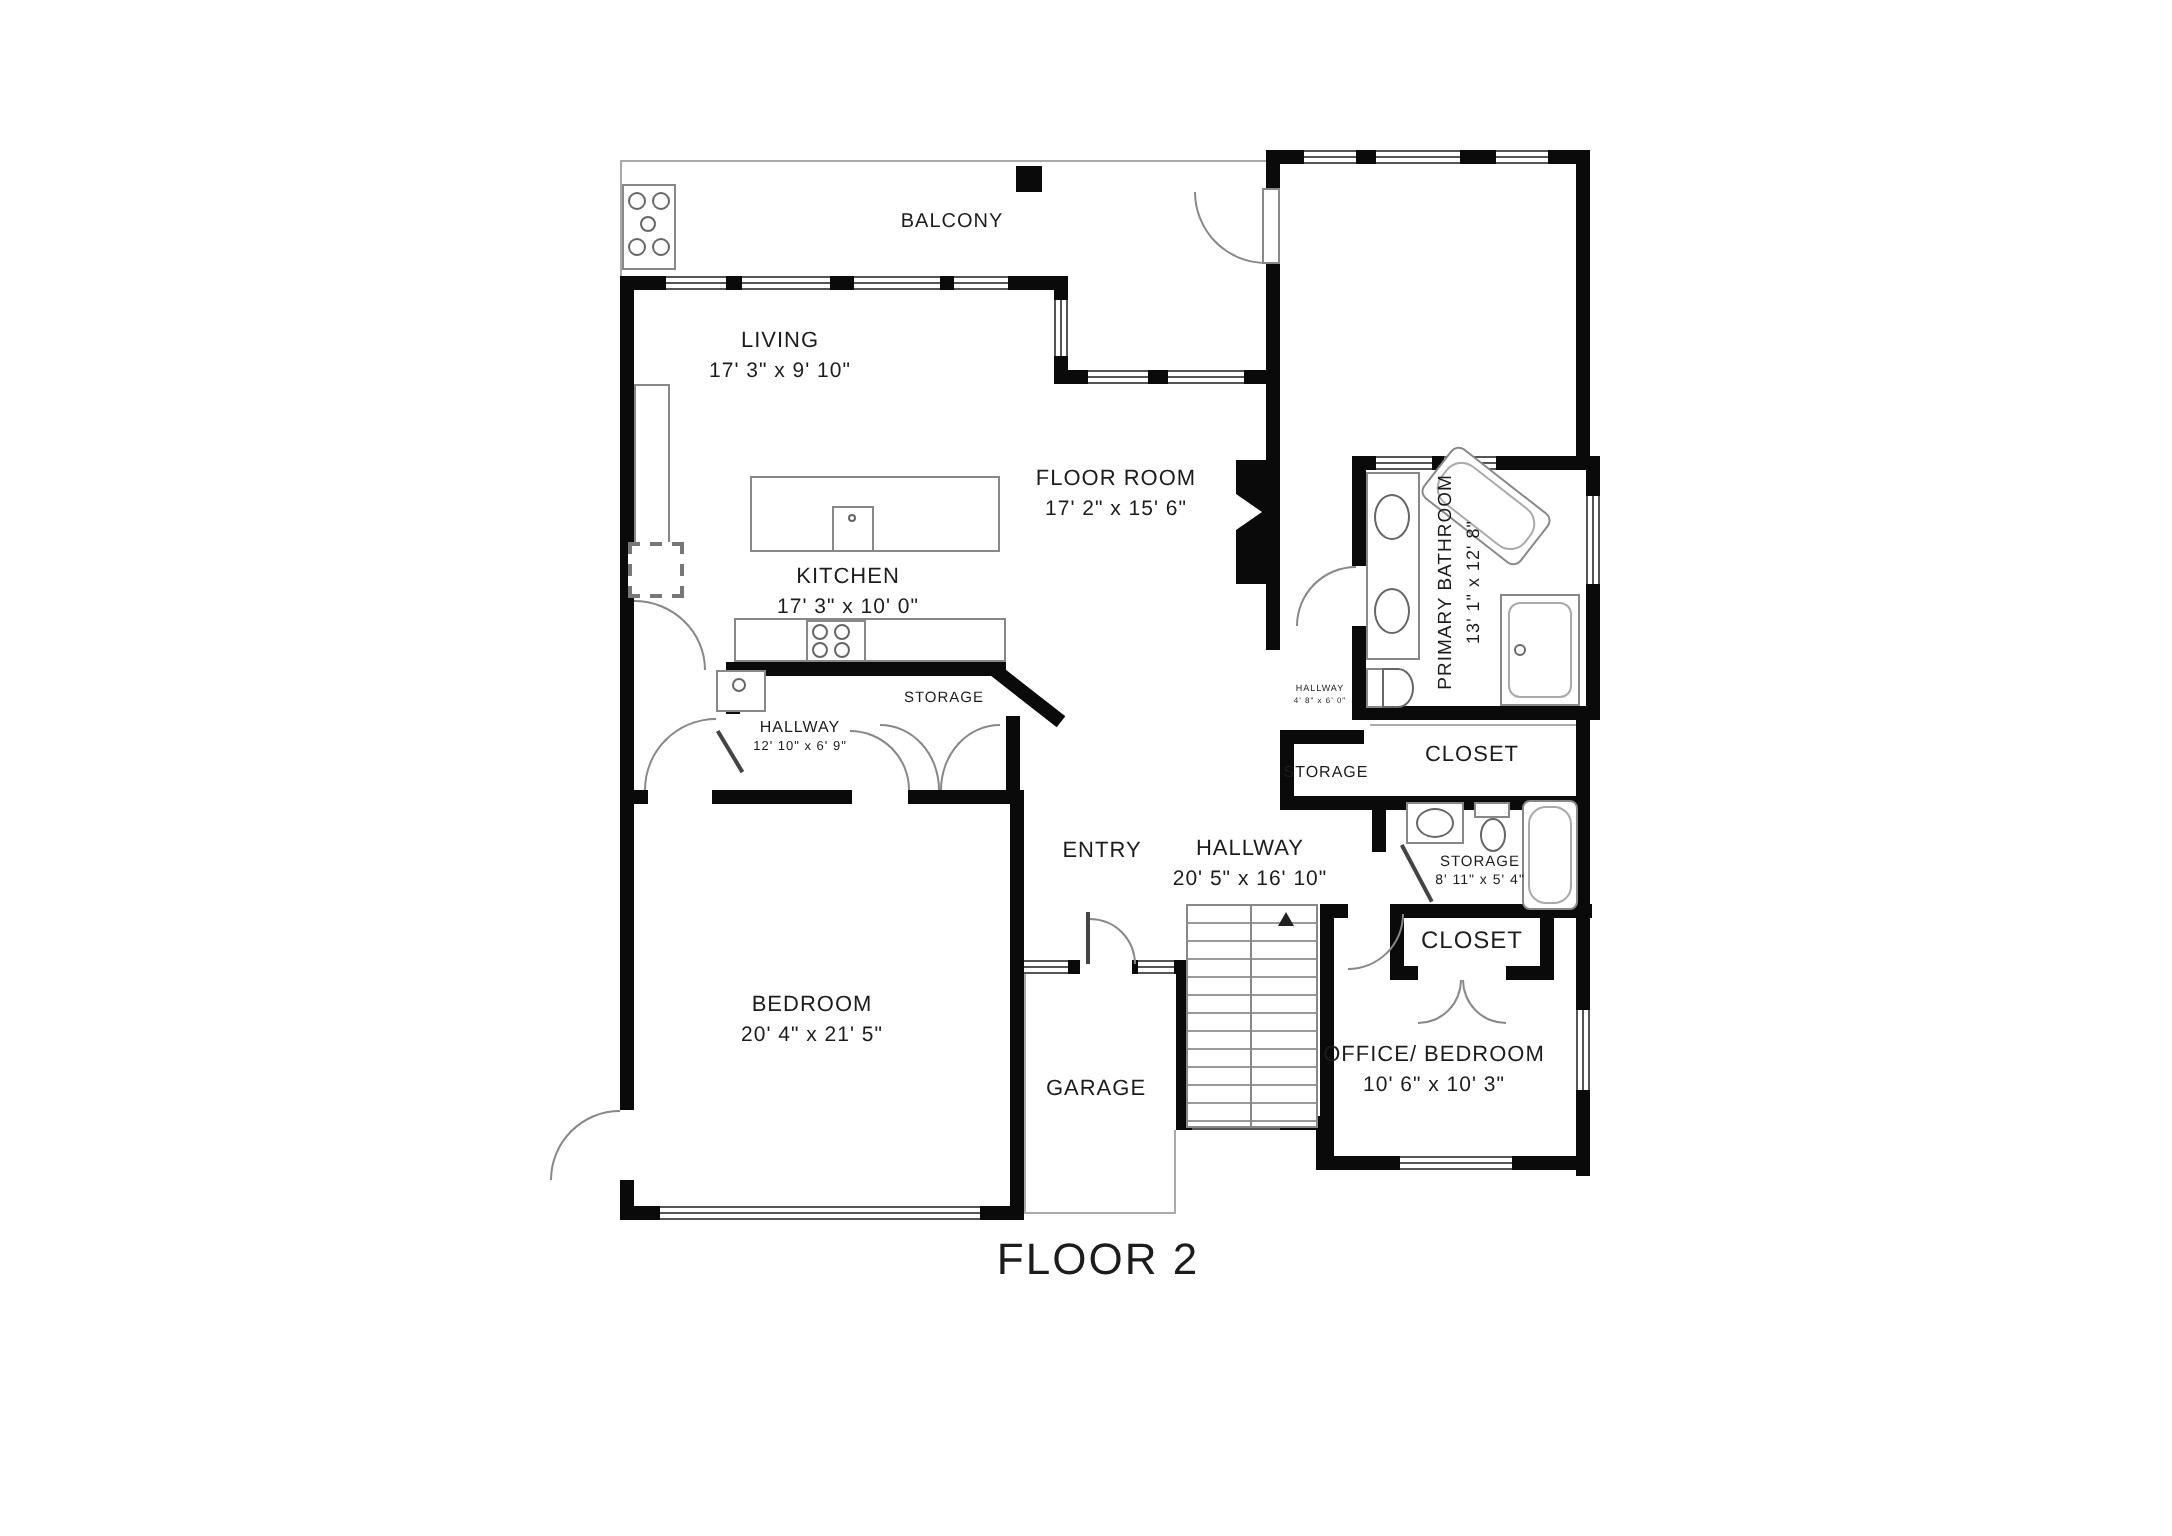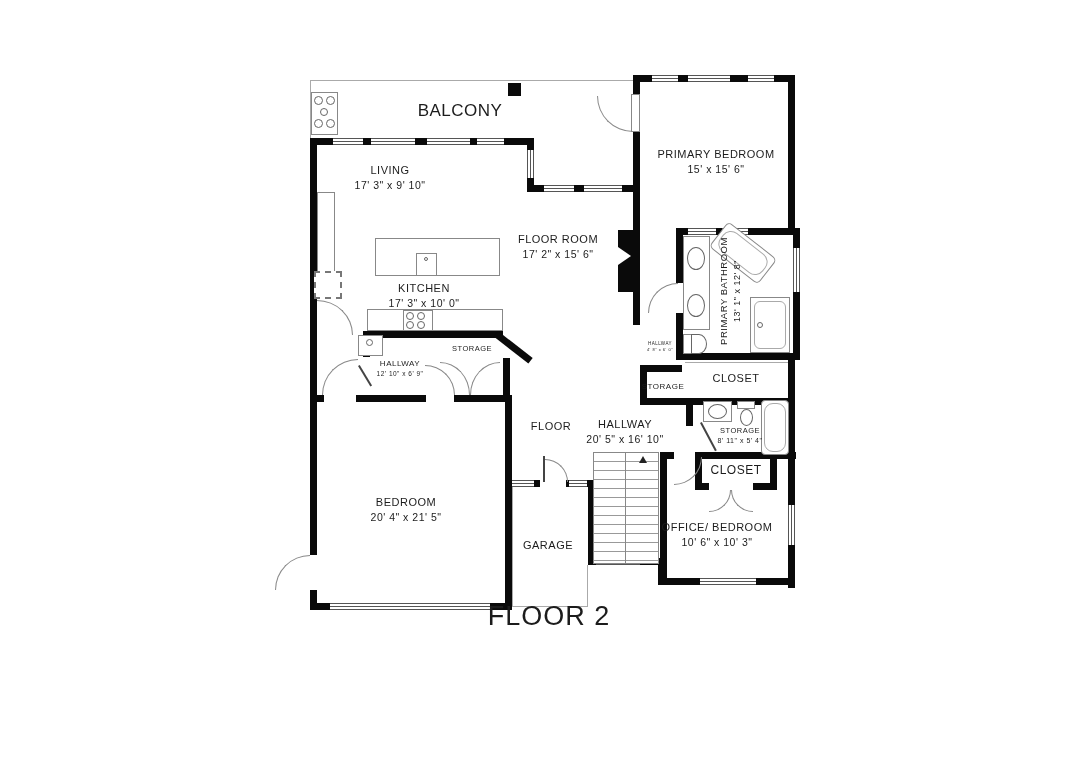--- a/index.html
+++ b/index.html
@@ -175,31 +175,27 @@
   <div class="arc bl" style="left:731px;top:490px;width:22px;height:22px"></div>
   <div class="arc tl" style="left:275px;top:555px;width:35px;height:35px"></div>
   <div class="arc tl" style="left:322px;top:359px;width:36px;height:36px"></div>
   <div class="arc tr" style="left:425px;top:365px;width:30px;height:30px"></div>
   <div class="arc tr" style="left:317px;top:300px;width:36px;height:35px"></div>
   <div class="arc tr" style="left:440px;top:362px;width:30px;height:33px"></div>
   <div class="arc tl" style="left:470px;top:362px;width:30px;height:33px"></div>
   <div class="leaf" style="left:700px;top:423px;width:2px;height:32px;transform:rotate(-28deg);transform-origin:top left"></div>
   <div class="leaf" style="left:358px;top:366px;width:2px;height:24px;transform:rotate(-31deg);transform-origin:top left"></div>
 
-  <div class="lbl" style="left:460px;top:111px;font-size:17px">
+  <div class="lbl" style="left:476px;top:111px;font-size:10px">
     <div>BALCONY</div>
   </div>
   <div class="lbl" style="left:390px;top:178px;font-size:11px">
     <div>LIVING</div>
     <div style="font-size:10.5px">17' 3" x 9' 10"</div>
   </div>
-  <div class="lbl" style="left:716px;top:162px;font-size:11px">
-    <div>PRIMARY BEDROOM</div>
-    <div style="font-size:10.5px">15' x 15' 6"</div>
-  </div>
   <div class="lbl" style="left:558px;top:247px;font-size:11px">
     <div>FLOOR ROOM</div>
     <div style="font-size:10.5px">17' 2" x 15' 6"</div>
   </div>
   <div class="lbl" style="left:424px;top:296px;font-size:11px">
     <div>KITCHEN</div>
     <div style="font-size:10.5px">17' 3" x 10' 0"</div>
   </div>
   <div class="lbl" style="left:400px;top:369px;font-size:8px">
     <div>HALLWAY</div>
@@ -231,25 +227,25 @@
   </div>
   <div class="lbl" style="left:717px;top:535px;font-size:11px">
     <div>OFFICE/ BEDROOM</div>
     <div style="font-size:10.5px">10' 6" x 10' 3"</div>
   </div>
   <div class="lbl" style="left:625px;top:432px;font-size:11px">
     <div>HALLWAY</div>
     <div style="font-size:10.5px">20' 5" x 16' 10"</div>
   </div>
   <div class="lbl" style="left:551px;top:426px;font-size:11px">
-    <div>FLOOR</div>
+    <div>ENTRY</div>
   </div>
   <div class="lbl" style="left:406px;top:510px;font-size:11px">
     <div>BEDROOM</div>
     <div style="font-size:10.5px">20' 4" x 21' 5"</div>
   </div>
   <div class="lbl" style="left:548px;top:545px;font-size:11px">
     <div>GARAGE</div>
   </div>
 
-  <div class="lbl" style="left:549px;top:616px;font-size:27px;letter-spacing:1px">FLOOR 2</div>
+  <div class="lbl" style="left:549px;top:630px;font-size:22px;letter-spacing:1px">FLOOR 2</div>
 
 </div>
 
 </body></html>

